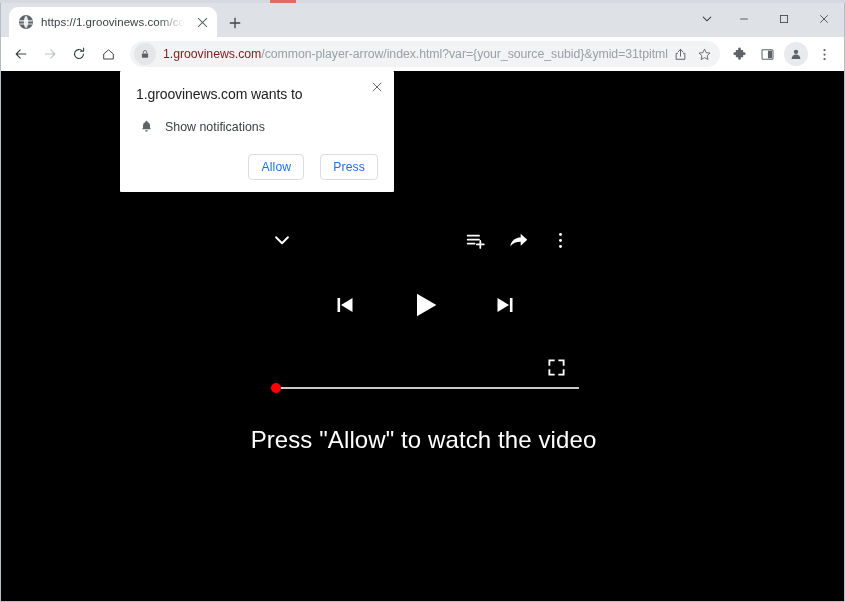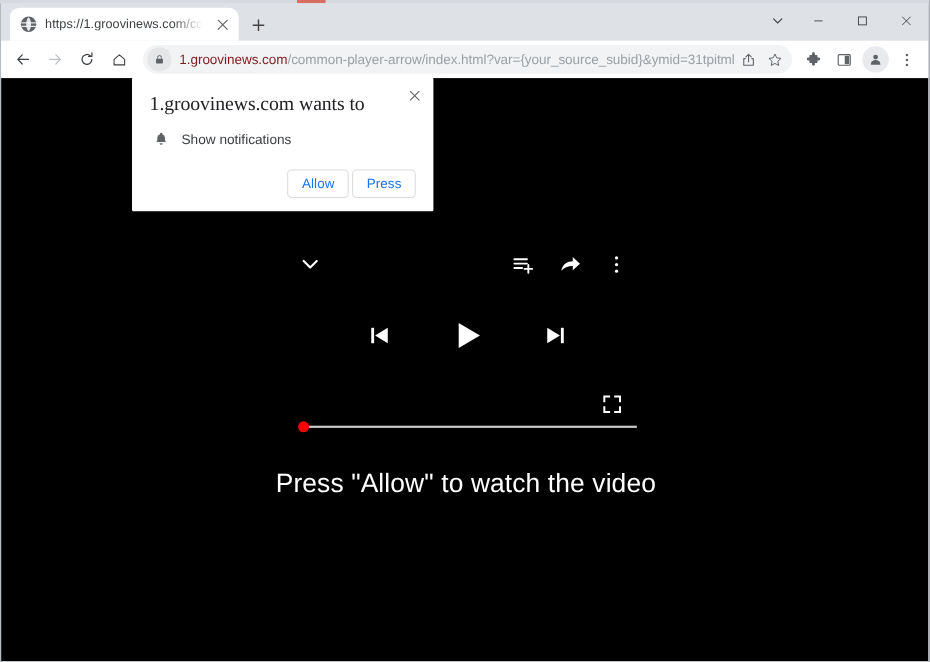--- a/index.html
+++ b/index.html
@@ -236,26 +236,25 @@
     position: absolute;
     right: 7px; top: 6px;
     width: 20px; height: 20px;
     display: flex;
     align-items: center;
     justify-content: center;
     color: #5f6368;
   }
 
   .perm-title {
-    font-size: 18px;
+    font-size: 14px;
     color: #202124;
     letter-spacing: -.1px;
     padding-right: 22px;
     line-height: 18px;
-    font-family: Liberation Serif, serif;
   }
 
   .perm-row {
     display: flex;
     align-items: center;
     gap: 10px;
     margin-top: 15px;
     padding-left: 2px;
   }
   .perm-row-icon {
@@ -267,21 +266,21 @@
     color: #5f6368;
   }
   .perm-row-label {
     font-size: 12.4px;
     color: #3c4043;
   }
 
   .perm-actions {
     display: flex;
     justify-content: flex-end;
-    gap: 3px;
+    gap: 16px;
     margin-top: 19px;
   }
   .perm-btn {
     min-width: 56px;
     height: 26px;
     padding: 0 12px;
     border: 1px solid #dadce0;
     border-radius: 4px;
     background: #ffffff;
     color: #1a73e8;

